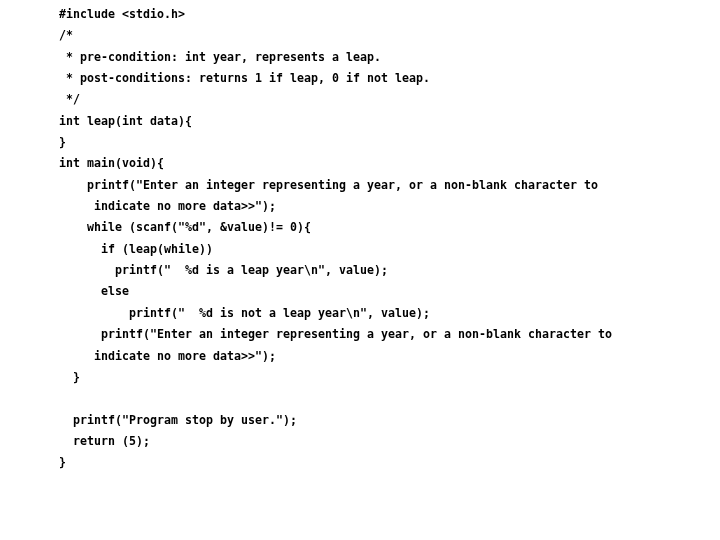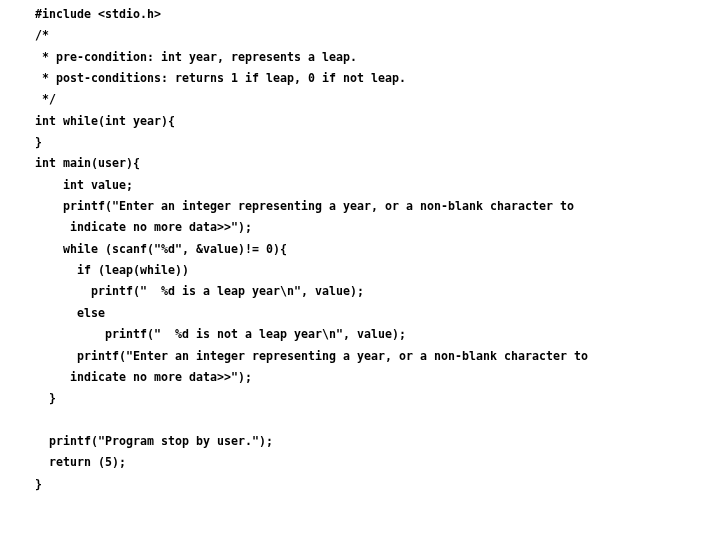--- a/index.html
+++ b/index.html
@@ -14,20 +14,21 @@
     overflow: hidden;
     font-family: "DejaVu Sans Mono", "Liberation Mono", monospace;
   }
   #code-page {
     position: relative;
     width: 639px;
     height: 540px;
     background: #ffffff;
     box-sizing: border-box;
     padding: 4px 24px 0 35px;
+    margin-left: 24px;
   }
   .code-listing {
     margin: 0;
     padding: 0;
     list-style: none;
   }
   .code-line {
     font-family: "DejaVu Sans Mono", "Liberation Mono", monospace;
     font-size: 11.6px;
     font-weight: bold;
@@ -48,24 +49,23 @@
 </head>
 <body>
 
 <div id="code-page" style="background: rgb(255, 255, 255); color: rgb(0, 0, 0);">
   <div class="code-listing" id="code-listing">
       <div class="code-line">#include &lt;stdio.h&gt;</div>
       <div class="code-line">/*</div>
       <div class="code-line"> * pre-condition: int year, represents a leap.</div>
       <div class="code-line"> * post-conditions: returns 1 if leap, 0 if not leap.</div>
       <div class="code-line"> */</div>
-      <div class="code-line">int while(int year){</div>
+      <div class="code-line">int leap(int data){</div>
       <div class="code-line">}</div>
-      <div class="code-line">int main(user){</div>
-      <div class="code-line">    int value;</div>
+      <div class="code-line">int main(void){</div>
       <div class="code-line">    printf("Enter an integer representing a year, or a non-blank character to indicate no more data&gt;&gt;");</div>
       <div class="code-line">    while (scanf("%d", &amp;value)!= 0){</div>
       <div class="code-line">      if (leap(while))</div>
       <div class="code-line">        printf("  %d is a leap year\n", value);</div>
       <div class="code-line">      else</div>
       <div class="code-line">          printf("  %d is not a leap year\n", value);</div>
       <div class="code-line">      printf("Enter an integer representing a year, or a non-blank character to indicate no more data&gt;&gt;");</div>
       <div class="code-line">  }</div>
       <div class="code-line blank"></div>
       <div class="code-line">  printf("Program stop by user.");</div>

